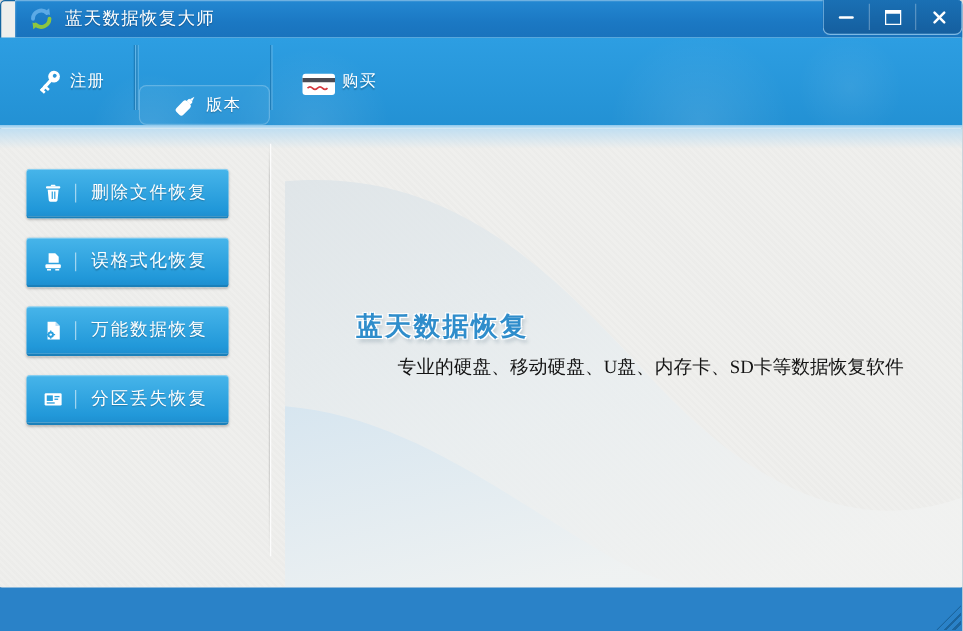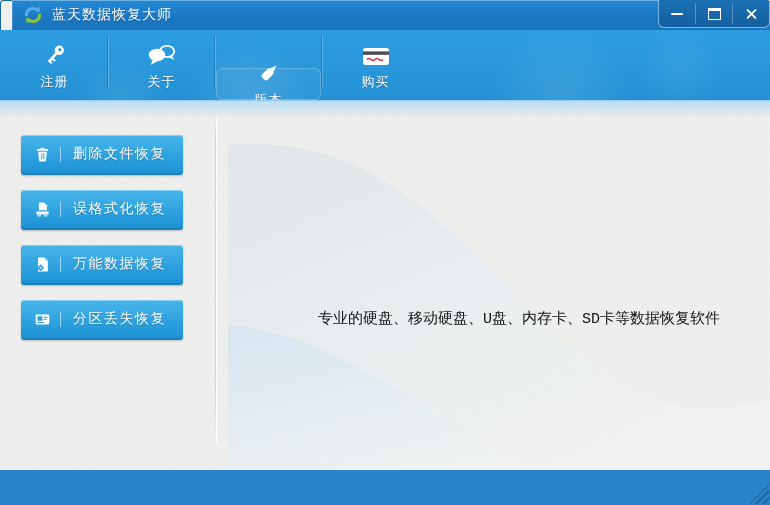--- a/index.html
+++ b/index.html
@@ -38,21 +38,21 @@
     position:absolute;top:30px;left:0;width:100%;height:70px;
     background:
       radial-gradient(circle 60px at 250px 70px, rgba(255,255,255,.10), transparent 62px),
       radial-gradient(circle 45px at 120px 75px, rgba(255,255,255,.09), transparent 47px),
       radial-gradient(circle 70px at 560px 68px, rgba(255,255,255,.10), transparent 72px),
       radial-gradient(circle 40px at 680px 40px, rgba(255,255,255,.07), transparent 42px),
       linear-gradient(#2d9ee2,#2391d4);
     display:flex;align-items:stretch;padding-left:2px;box-sizing:border-box;
   }
   .tool-btn{
-    width:105px;display:flex;flex-direction:column;align-items:center;justify-content:center;
+    width:105px;display:flex;flex-direction:row;align-items:center;justify-content:center;
     gap:4px;cursor:pointer;position:relative;color:#fff;
   }
   .tool-btn.hovered{
     background:rgba(255,255,255,.05);
     box-shadow:inset 0 0 0 1px rgba(255,255,255,.22);
     border-radius:6px;
     margin-top:38px;
   }
   .tool-sep{width:0;border-left:1px solid rgba(8,76,125,.35);border-right:1px solid rgba(255,255,255,.25);margin:6px 0 12px 0;}
   .tool-icon{height:30px;display:flex;align-items:flex-end;justify-content:center;}
@@ -96,22 +96,22 @@
   
   .main{position:absolute;left:216px;top:0;width:554px;height:100%;overflow:hidden;}
   .wave-svg{position:absolute;left:0;top:0;pointer-events:none;}
   .main-title{
     position:absolute;left:69px;top:144px;
     font-size:21px;font-weight:bold;letter-spacing:2px;color:#2f8dcb;
     text-shadow:-1px -1px 0 #fff,1px -1px 0 #fff,-1px 1px 0 #fff,1px 1px 0 #fff,2px 3px 3px rgba(60,90,110,.25);
   }
   .main-subtitle{
     position:absolute;left:102px;top:181px;white-space:nowrap;
-    font-family:Liberation Mono, monospace;
-    font-size:15px;color:#141414;margin-top:25px;
+    font-family:Liberation Serif, serif;
+    font-size:15px;color:#141414;
   }
   
   .footer{position:absolute;left:0;bottom:0;width:100%;height:35px;background:#2a82c8;}
   .resize-grip{
     position:absolute;right:1px;bottom:1px;width:20px;height:20px;cursor:nwse-resize;
     background:repeating-linear-gradient(135deg, transparent 0 3px, #1c659e 3px 5px);
     clip-path:polygon(100% 0, 100% 100%, 0 100%);
   }
 </style>
 </head>
@@ -153,31 +153,20 @@
             <circle cx="13" cy="5.4" r="1.5" fill="#2a96d8"></circle>
             <rect x="11.8" y="10" width="2.5" height="11" rx="0.6"></rect>
             <rect x="11.8" y="15.6" width="5.2" height="2"></rect>
             <rect x="11.8" y="19.2" width="4.2" height="2"></rect>
           </g>
         </svg>
       </span>
       <span class="tool-label">注册</span>
     </div>
     <div class="tool-sep"></div>
-    <div class="tool-btn">
-      <span class="tool-icon">
-        <svg viewBox="0 0 30 26" width="30" height="26">
-          <ellipse cx="20" cy="8.5" rx="7.2" ry="5.6" fill="none" stroke="#fff" stroke-width="1.8"></ellipse>
-          <path d="M24.5 12.5 L27.5 17 L21.5 14.2 Z" fill="#fff"></path>
-          <ellipse cx="10" cy="12" rx="8.2" ry="6.2" fill="#fff"></ellipse>
-          <path d="M6 16.5 L3.5 22 L11 18 Z" fill="#fff"></path>
-        </svg>
-      </span>
-      <span class="tool-label">关于</span>
-    </div>
     <div class="tool-sep"></div>
     <div class="tool-btn hovered">
       <span class="tool-icon">
         <svg viewBox="0 0 26 26" width="27" height="27">
           <g transform="rotate(45 13 13)" fill="#fff">
             <rect x="9.3" y="8.5" width="7.4" height="11.5" rx="2.2"></rect>
             <rect x="11" y="5.8" width="4" height="2.8" rx="0.8"></rect>
             <path d="M11.8 5.8 L13 2 L14.2 5.8 Z"></path>
           </g>
         </svg>
@@ -270,20 +259,21 @@
             <stop offset="1" stop-color="#f1f2f1"></stop>
           </linearGradient>
           <linearGradient id="wg2" x1="0" y1="0" x2="0.6" y2="1">
             <stop offset="0" stop-color="#d5e5f0"></stop>
             <stop offset="1" stop-color="#eff2f2"></stop>
           </linearGradient>
         </defs>
         <path d="M12 42 C150 30 230 120 310 205 C390 290 470 325 554 295 L554 367 L12 367 Z" fill="url(#wg1)" opacity="0.85"></path>
         <path d="M12 222 C110 230 190 295 268 340 C305 362 330 367 365 367 L12 367 Z" fill="url(#wg2)" opacity="0.9"></path>
       </svg>
+      <div class="main-title">蓝天数据恢复</div>
       <div class="main-subtitle">专业的硬盘、移动硬盘、U盘、内存卡、SD卡等数据恢复软件</div>
     </div>
   </div>
 
   <div class="footer">
     <div class="resize-grip"></div>
   </div>
 
 </div>
 

